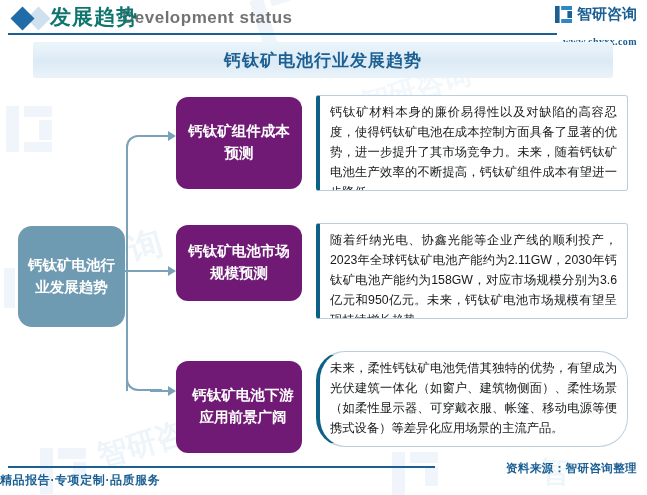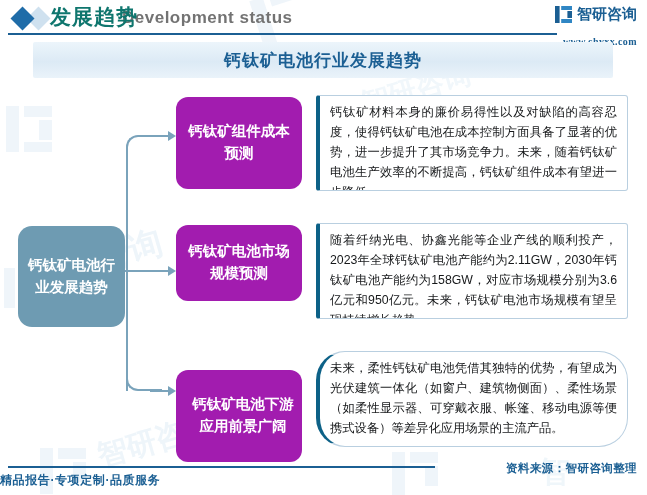--- a/index.html
+++ b/index.html
@@ -105,32 +105,32 @@
     border-left: 8px solid #7aa3bb;
   }
   
   .elbow {
     position: absolute; border: 2px solid #7aa3bb; background: transparent;
   }
 
   
   .branch-label {
     position: absolute; left: 176px; width: 126px;
-    background: #a21caf;
+    background: #701a75;
     border-radius: 12px;
     color: #ffffff; font-weight: bold;
     font-size: 14.5px; line-height: 1.5;
     text-align: center;
     font-family: "Liberation Serif", "DejaVu Serif", serif;
     display: flex; align-items: center; justify-content: center;
     padding: 0 6px;
   }
   #branch-label-0 { top: 12px;  height: 92px; }
   #branch-label-1 { top: 140px; height: 76px; }
-  #branch-label-2 { top: 285px; height: 92px; padding-left: 14px; }
+  #branch-label-2 { top: 276px; height: 92px; padding-left: 14px; }
 
   
   .panel {
     position: absolute; left: 316px; width: 312px;
     background: #ffffff;
     border: 1px solid #b9cfe0;
     border-left: 4px solid #0d6187;
     border-radius: 3px;
     padding: 7px 10px 7px 10px;
     font-size: 12.3px; line-height: 1.62;

